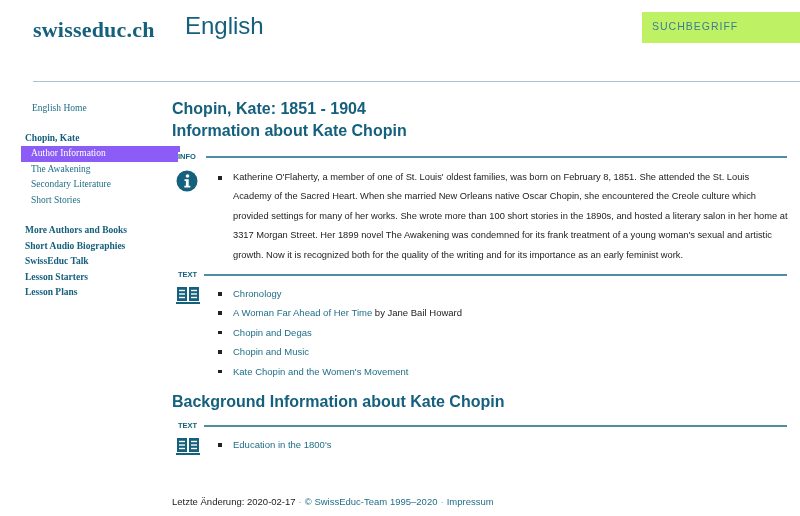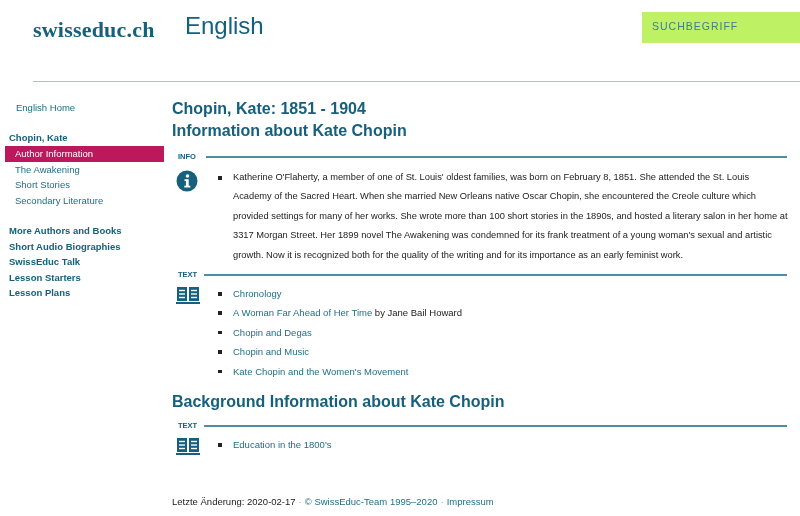--- a/index.html
+++ b/index.html
@@ -9,25 +9,25 @@
 
   .header { position: absolute; left: 0; top: 0; width: 800px; height: 82px; margin-left: 28px; }
   .logo { position: absolute; left: 5px; top: 17px; font-family: "Liberation Serif", serif; font-weight: bold; font-size: 22px; color: #15607d; letter-spacing: 0.2px; }
   .site-title { position: absolute; left: 157px; top: 12px; font-size: 24px; color: #15607d; }
   .search { position: absolute; left: 614px; top: 12px; width: 181px; height: 31px; background: #bef264; }
   .search input { position: absolute; left: 10px; top: 8px; width: 140px; border: none; background: transparent; font-family: "Liberation Sans", sans-serif; font-size: 10.5px; letter-spacing: 1px; color: #3d7c93; outline: none; }
   .search input::placeholder { color: #3d7c93; }
   .search-btn { position: absolute; right: 6px; top: 7px; width: 16px; height: 16px; cursor: pointer; }
   .header-rule { position: absolute; left: 5px; top: 81px; width: 790px; height: 1px; background: #a9c2d3; }
 
-  .sidebar { position: absolute; left: 5px; top: 100px; width: 159px; font-size: 9.5px; }
+  .sidebar { position: absolute; left: 21px; top: 100px; width: 159px; font-size: 9.5px; font-family: Liberation Serif, serif; }
   .sb-home { display: block; padding-left: 11px; height: 16px; line-height: 16px; color: #1f6e86; }
   .sb-head { display: block; margin-top: 14px; padding-left: 4px; height: 16px; line-height: 16px; font-weight: bold; color: #15607d; }
   .sb-item { display: block; padding-left: 10px; height: 15.5px; line-height: 15.5px; color: #1f6e86; }
-  .sb-item.active { background: #be185d; color: #ffffff; }
+  .sb-item.active { background: #8b5cf6; color: #ffffff; }
   .sb-bold { display: block; padding-left: 4px; height: 15.5px; line-height: 15.5px; font-weight: bold; color: #15607d; }
   .sb-muted { display: block; padding-left: 4px; height: 15.5px; line-height: 15.5px; color: #7aa7b8; }
   .sb-gap { height: 15px; }
 
   .main { position: absolute; left: 172px; top: 98px; width: 623px; }
   .h1 { font-size: 16px; font-weight: bold; color: #15607d; height: 22px; line-height: 22px; }
   .h2 { font-size: 16px; font-weight: bold; color: #15607d; height: 22px; line-height: 22px; }
   .sec-label { position: relative; height: 14px; margin-top: 10px; }
   .sec-label span { position: absolute; left: 6px; top: 0; font-size: 7.5px; font-weight: bold; color: #15607d; background: #fff; padding-right: 6px; line-height: 10px; }
   .sec-label .rule { position: absolute; left: 34px; right: 8px; top: 4px; height: 2px; background: #4d8ea3; }
@@ -62,22 +62,22 @@
     </span>
   </div>
   <div class="header-rule"></div>
 </div>
 
 <nav class="sidebar">
   <a class="sb-home">English Home</a>
   <a class="sb-head">Chopin, Kate</a>
   <a class="sb-item active">Author Information</a>
   <a class="sb-item">The Awakening</a>
+  <a class="sb-item">Secondary Literature</a>
   <a class="sb-item">Short Stories</a>
-  <a class="sb-item">Secondary Literature</a>
   <div class="sb-gap"></div>
   <a class="sb-bold">More Authors and Books</a>
   <a class="sb-bold">Short Audio Biographies</a>
   <a class="sb-bold">SwissEduc Talk</a>
   <a class="sb-bold">Lesson Starters</a>
   <a class="sb-bold">Lesson Plans</a>
 </nav>
 
 <main class="main">
   <h1 class="h1">Chopin, Kate: 1851 - 1904</h1>

